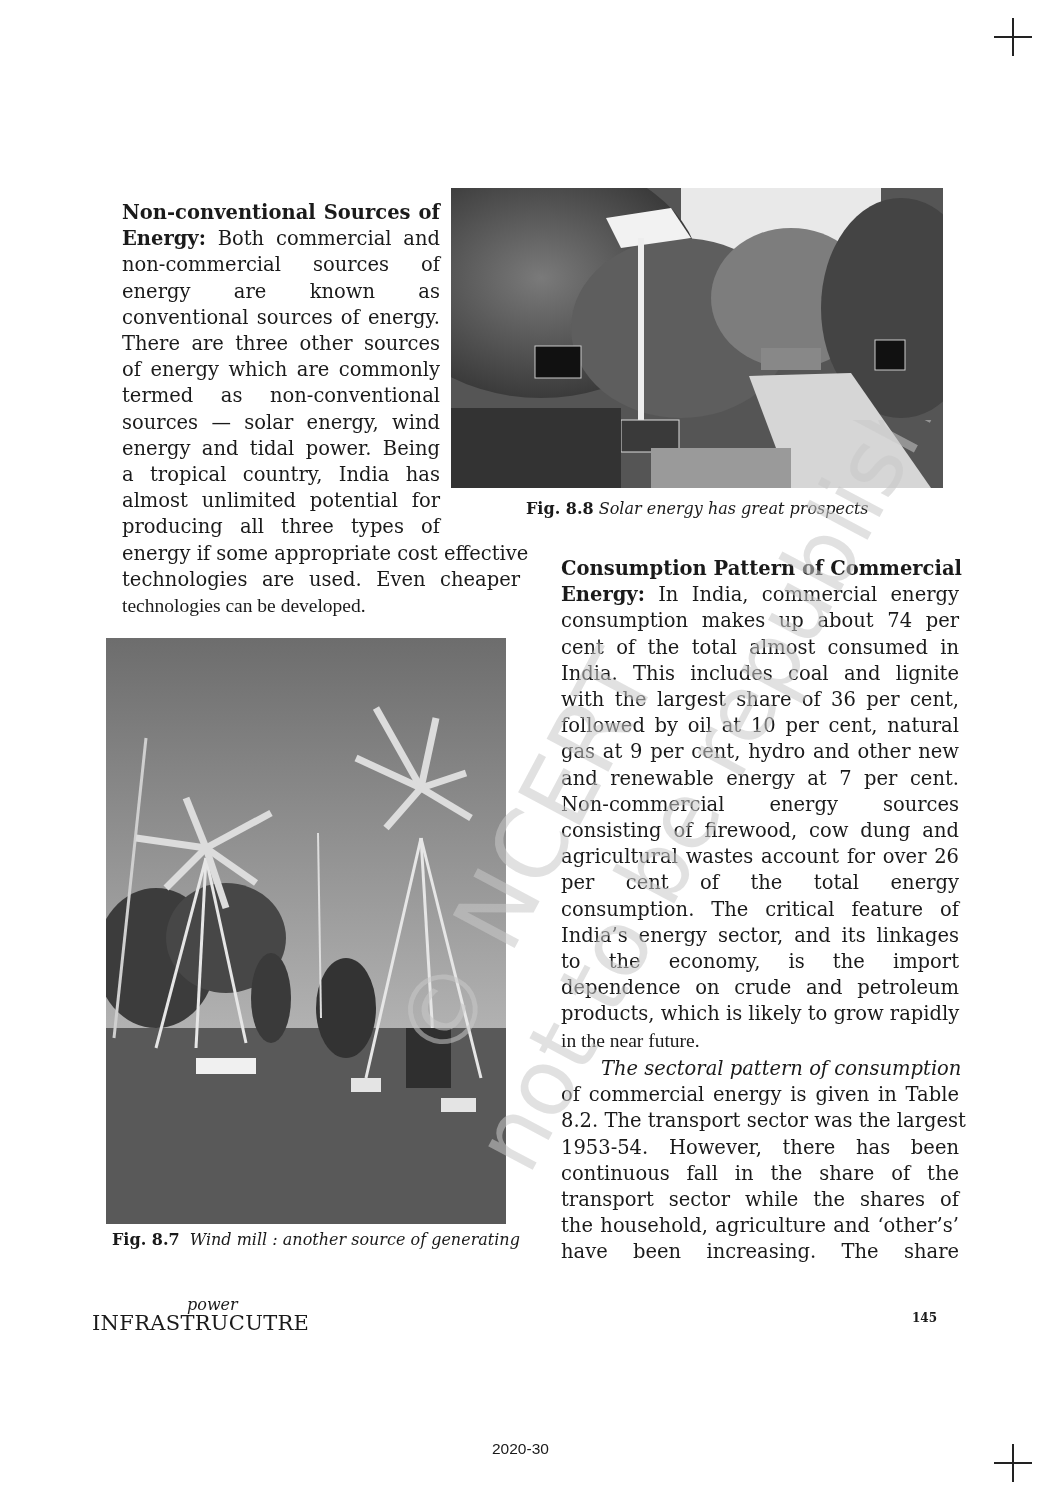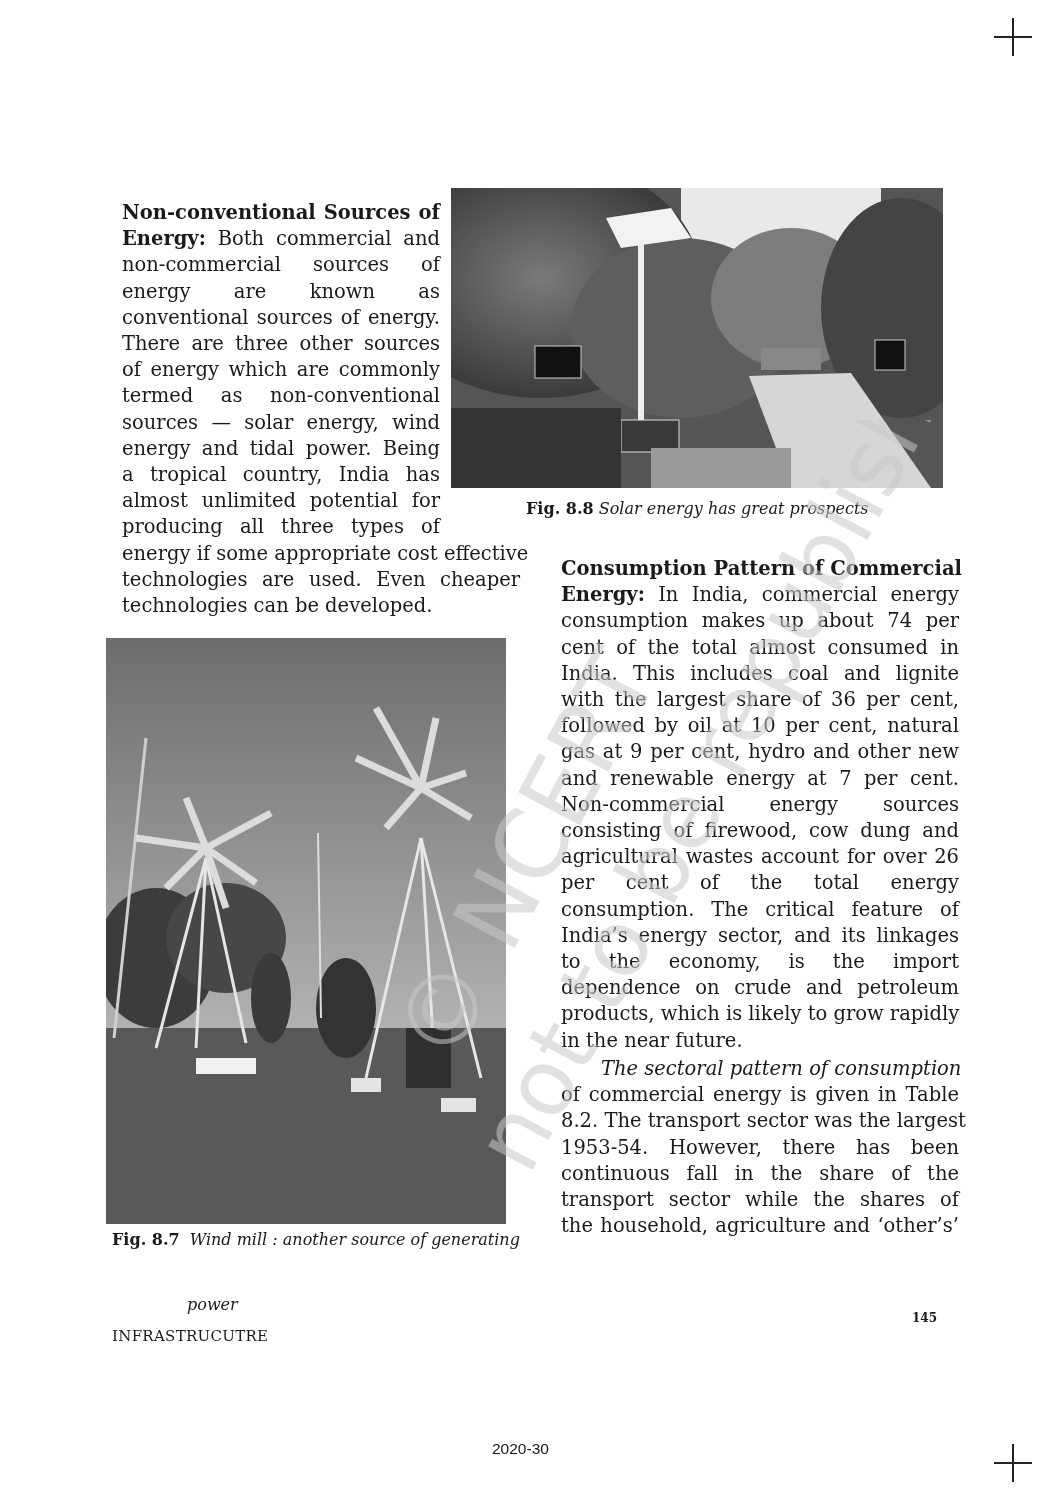--- a/index.html
+++ b/index.html
@@ -9,36 +9,36 @@
   .crop .h { position: absolute; left: 0; top: 18px; width: 38px; height: 2px; background: #222; }
   .crop .v { position: absolute; left: 18px; top: 0; width: 2px; height: 38px; background: #222; }
   #crop-top { left: 994px; top: 18px; width: 38px; height: 38px; }
   #crop-bottom { left: 994px; top: 1444px; width: 38px; height: 38px; }
 
   .para { position: absolute; font-size: 19.5px; line-height: 26.2px; text-align: justify; margin: 16px; }
   .para b { font-weight: bold; }
   #col-left-top { left: 106px; top: 184px; width: 318px; }
   #col-left-wrap { left: 106px; top: 525px; width: 398px; }
   .line { display: block; text-align: justify; text-align-last: justify; white-space: nowrap; }
-  .line.last { text-align-last: left; }
+  .line.last { text-align-last: left; font-family: Liberation Serif, serif; }
 
   #fig88 { position: absolute; left: 451px; top: 188px; width: 492px; height: 300px; overflow: hidden; background: #6b6b6b; }
   #fig87 { position: absolute; left: 106px; top: 638px; width: 400px; height: 586px; overflow: hidden; background: #8a8a8a; }
   .caption { position: absolute; font-size: 16px; line-height: 21px; }
   .caption .num { font-weight: bold; font-style: normal; }
   .caption .txt { font-style: italic; }
   #cap88 { left: 526px; top: 498px; }
   #cap87 { left: 112px; top: 1229px; width: 420px; }
   #cap87 .indent { display:block; padding-left: 75px; margin-top: 44px; }
 
   #col-right { left: 545px; top: 540px; width: 398px; }
   #col-right2 { left: 545px; top: 1040px; width: 398px; }
   .indent-first { padding-left: 40px; font-style: italic; }
 
-  #footer-left { position: absolute; left: 112px; top: 1311px; font-size: 15px; letter-spacing: 0.3px; margin-top: 16px; }
+  #footer-left { position: absolute; left: 92px; top: 1311px; font-size: 21px; letter-spacing: 0.3px; }
   #footer-right { position: absolute; left: 912px; top: 1311px; font-size: 12px; font-weight: bold; }
   #footer-year { position: absolute; left: 492px; top: 1440px; font-family: "Liberation Sans", sans-serif; font-size: 15.5px; }
 
   .watermark { position: absolute; left: 300px; top: 420px; width: 700px; height: 760px; pointer-events: none; }
 </style>
 </head>
 <body>
 
 <div class="crop" id="crop-top">
     <div class="h"></div>
@@ -172,20 +172,21 @@
   <span class="line last">in the near future.</span>
 </div>
 <div class="para" id="col-right2">
   <span class="line indent-first">The sectoral pattern of consumption</span>
   <span class="line">of commercial energy is given in Table</span>
   <span class="line">8.2. The transport sector was the largest</span>
   <span class="line">1953-54. However, there has been</span>
   <span class="line">continuous fall in the share of the</span>
   <span class="line">transport sector while the shares of</span>
   <span class="line">the household, agriculture and ‘other’s’</span>
+  <span class="line">have been increasing. The share</span>
 </div>
 
 <svg class="watermark" viewBox="0 0 700 760">
   <g transform="rotate(-62 350 380)" fill="#c8c8c8" fill-opacity="0.55" font-family="DejaVu Sans, sans-serif" font-size="96">
     <text x="20" y="330">© NCERT</text>
     <text x="-40" y="450" font-size="92">not to be republished</text>
   </g>
 </svg>
 
 <div id="footer-left">INFRASTRUCUTRE</div>

